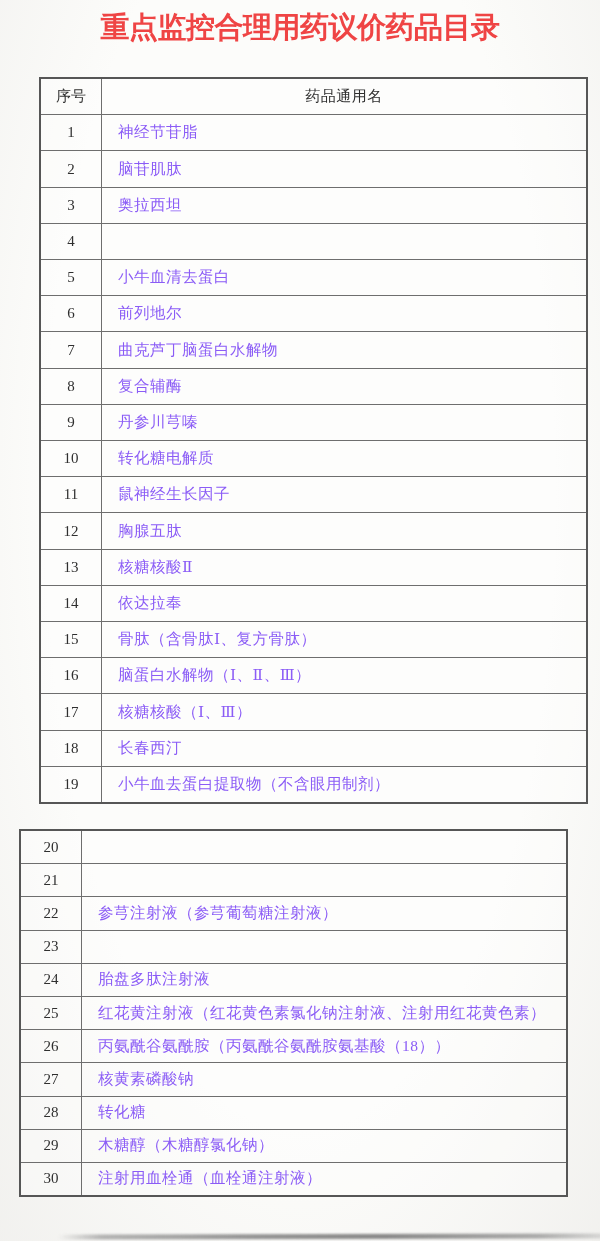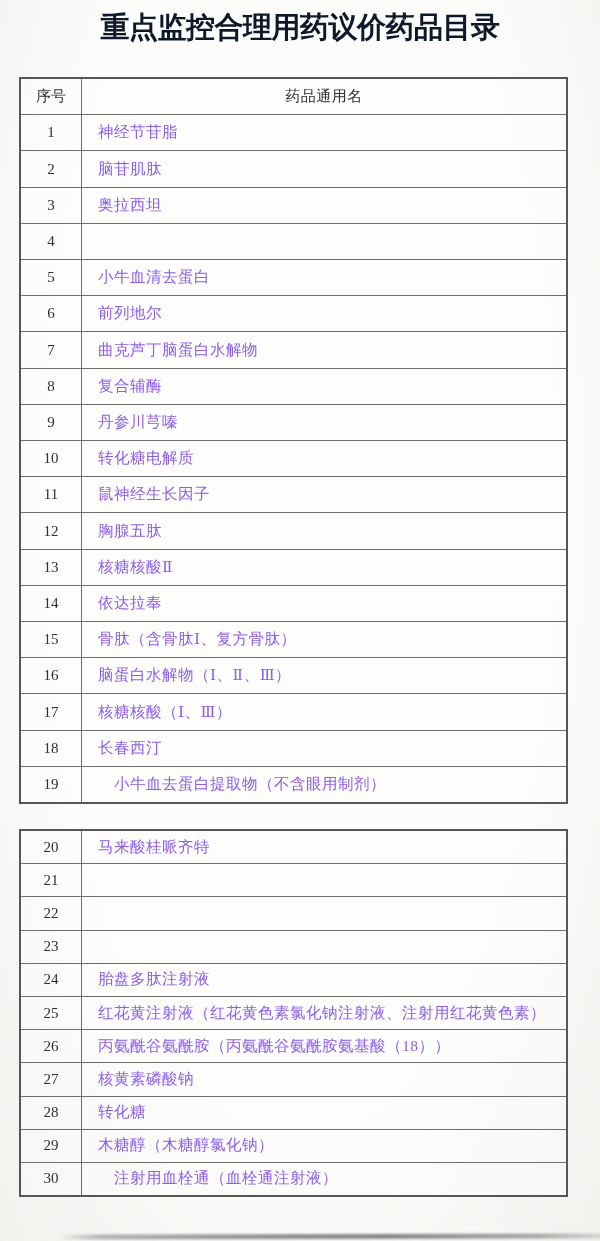--- a/index.html
+++ b/index.html
@@ -17,36 +17,36 @@
     background:radial-gradient(ellipse at 50% 40%, rgba(255,255,255,0) 60%, rgba(210,208,204,0.25) 100%);
     pointer-events:none;
   }
   .doc-title{
     position:absolute;top:8px;left:0;width:600px;
     text-align:center;
     font-family:"DejaVu Sans","Liberation Sans",sans-serif;
     font-weight:bold;
     font-size:29px;
     letter-spacing:-0.5px;
-    color:#0f172a;
+    color:#ef4444;
   }
   .drug-table{
     position:absolute;left:19px;width:549px;
     border:2px solid #565656;
     box-sizing:border-box;
     display:flex;flex-direction:column;
     background:rgba(255,255,255,0.35);
   }
-  .table-one{top:77px;height:727px;}
+  .table-one{top:77px;height:727px;margin-left:20px;}
   .table-two{top:829px;height:368px;}
   .row{
     flex:1;display:flex;align-items:stretch;
     border-bottom:1.5px solid #6e6e6e;
   }
-  .row:last-child{border-bottom:none;gap:16px;}
+  .row:last-child{border-bottom:none;}
   .cell-no{
     width:60px;flex:0 0 60px;
     border-right:1.5px solid #6e6e6e;
     display:flex;align-items:center;justify-content:center;
     font-size:15px;
     color:#2f2f2f;
   }
   .cell-name{
     flex:1;display:flex;align-items:center;
     padding-left:16px;
@@ -175,29 +175,29 @@
     <div class="cell-no">19</div>
     <div class="cell-name">小牛血去蛋白提取物（不含眼用制剂）</div>
   </div>
 </div>
 </div>
 
 <div class="drug-table table-two">
   <div style="display:contents">
   <div class="row">
     <div class="cell-no">20</div>
-    <div class="cell-name">马来酸桂哌齐特</div>
   </div>
 
   <div class="row">
     <div class="cell-no">21</div>
   </div>
 
   <div class="row">
     <div class="cell-no">22</div>
+    <div class="cell-name">参芎注射液（参芎葡萄糖注射液）</div>
   </div>
 
   <div class="row">
     <div class="cell-no">23</div>
   </div>
 
   <div class="row">
     <div class="cell-no">24</div>
     <div class="cell-name">胎盘多肽注射液</div>
   </div>

